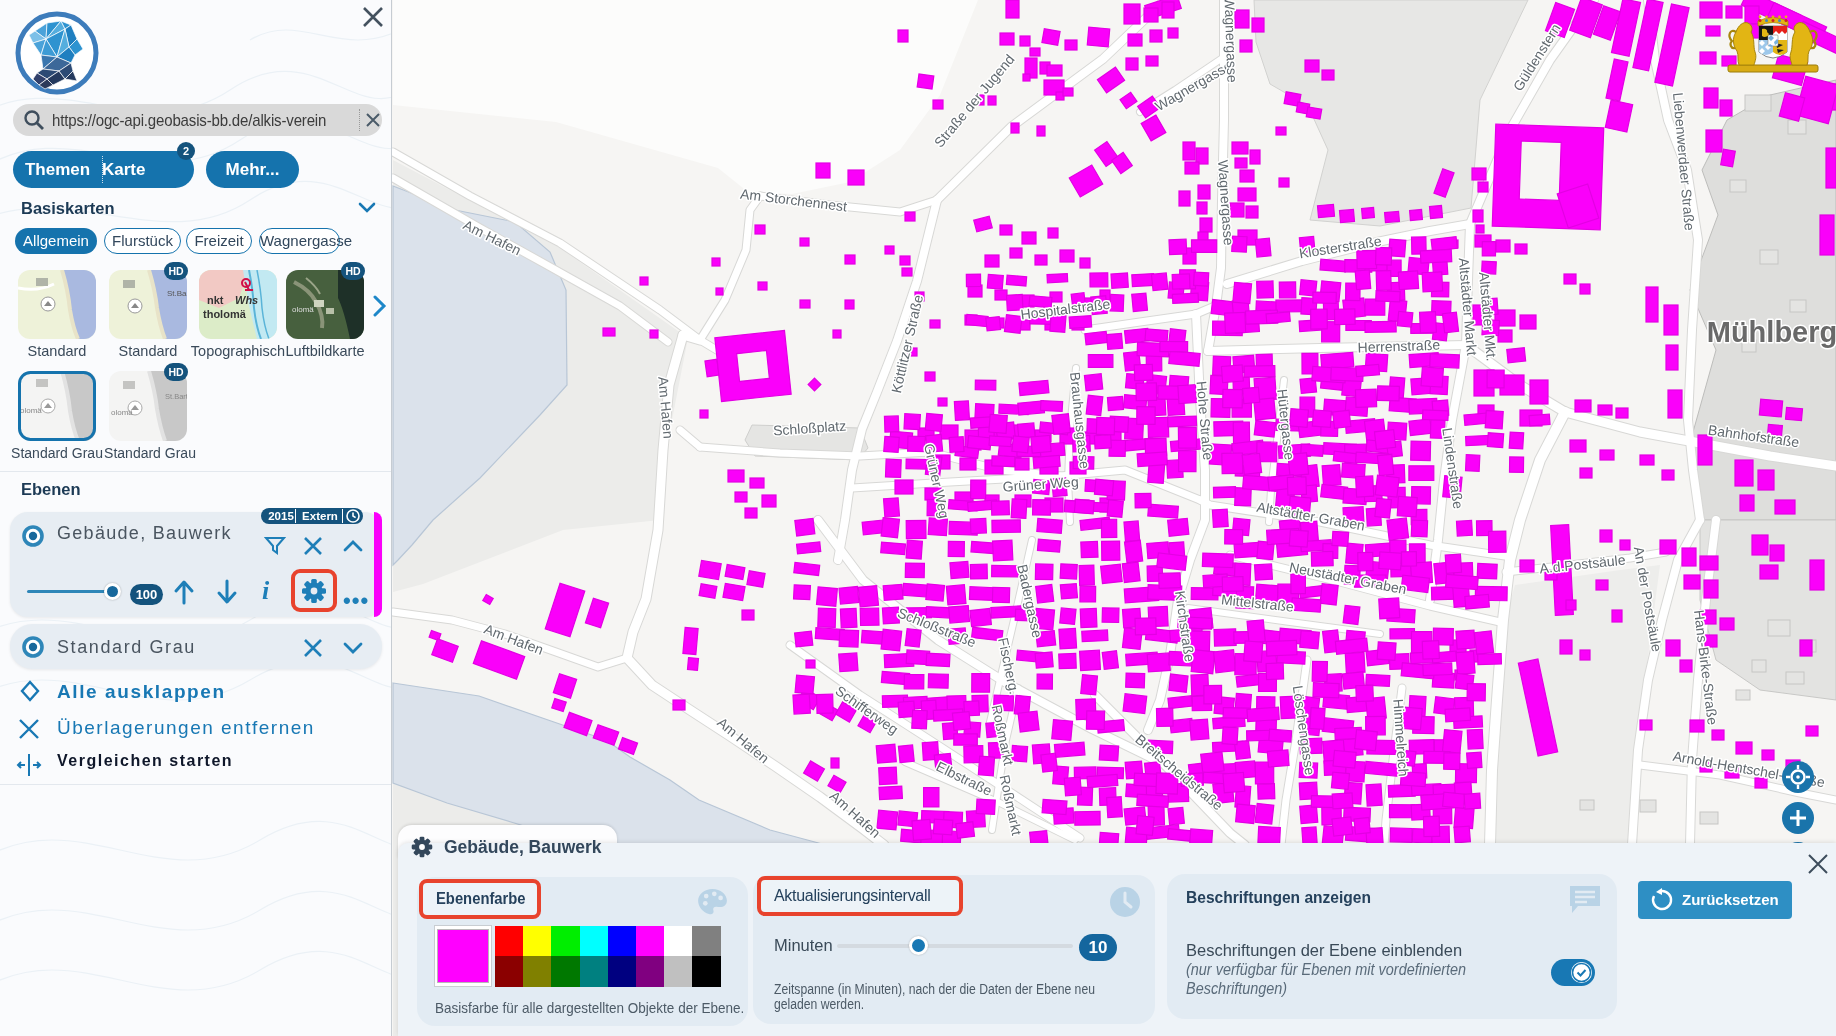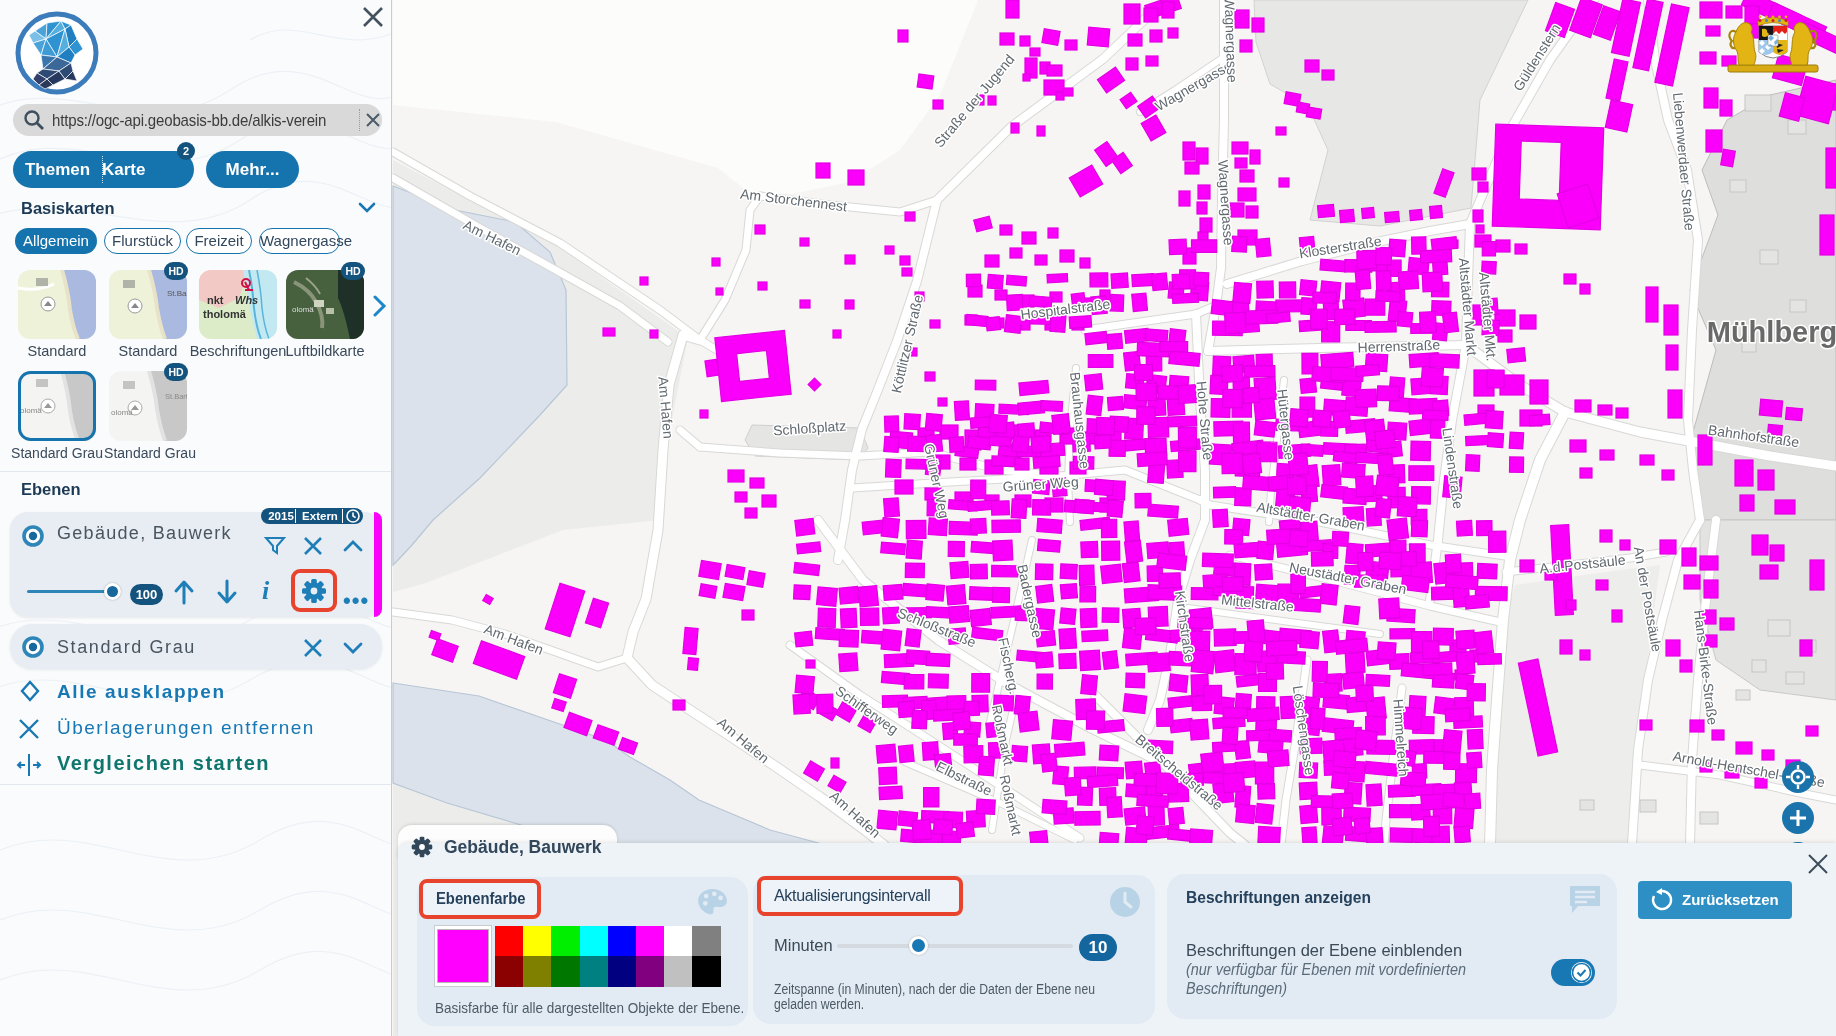--- a/index.html
+++ b/index.html
@@ -1327,21 +1327,21 @@
           <text x="6" y="42" font-size="8" fill="#ddd">olomä</text>
         </g>
       </svg>
 <div class="abs" style="left:164px;top:262px;width:24px;height:18px;background:#14537d;border-radius:9px;color:#fff;font-size:10.5px;font-weight:bold;text-align:center;line-height:18px">HD</div>
 <div class="abs" style="left:341px;top:262px;width:24px;height:18px;background:#14537d;border-radius:9px;color:#fff;font-size:10.5px;font-weight:bold;text-align:center;line-height:18px">HD</div>
 <svg class="abs" width="14" height="22" style="left:373px;top:295px">
         <path d="M2,2 L11,11 L2,20" fill="none" stroke="#1d87c9" stroke-width="3" stroke-linecap="round"></path>
       </svg>
 <div class="abs" style="left:18px;top:343px;width:78px;text-align:center;font-size:14.5px;color:#3a4a5a">Standard</div>
 <div class="abs" style="left:109px;top:343px;width:78px;text-align:center;font-size:14.5px;color:#3a4a5a">Standard</div>
-<div class="abs" style="left:188px;top:343px;width:100px;text-align:center;font-size:14.5px;color:#3a4a5a">Beschriftungen</div>
+<div class="abs" style="left:188px;top:343px;width:100px;text-align:center;font-size:14.5px;color:#3a4a5a">Topographisch</div>
 <div class="abs" style="left:276px;top:343px;width:98px;text-align:center;font-size:14.5px;color:#3a4a5a">Luftbildkarte</div>
 
 <svg class="abs" width="78" height="70" style="left:18px;top:371px" viewBox="0 0 78 70">
         <defs>
           <clipPath id="c5">
             <rect width="78" height="70" rx="12"></rect>
           </clipPath>
         </defs>
         <g clip-path="url(#c5)">
           <rect width="78" height="70" fill="#f4f4f3"></rect>
@@ -1450,21 +1450,21 @@
       </svg>
 <div class="abs" style="left:57px;top:681px;font-size:19px;letter-spacing:1.6px;font-weight:bold;color:#1878b4">Alle ausklappen</div>
 <svg class="abs" width="24" height="24" style="left:17px;top:717px">
         <path d="M3,3 L21,21 M21,3 L3,21" stroke="#1878b4" stroke-width="2.4"></path>
       </svg>
 <div class="abs" style="left:57px;top:717px;font-size:19px;letter-spacing:1.5px;font-weight:normal;color:#1878b4">Überlagerungen entfernen</div>
 <svg class="abs" width="26" height="26" style="left:16px;top:752px">
         <path d="M13,2 V24" stroke="#1878b4" stroke-width="2"></path>
         <path d="M9,13 H2 M5,10 L2,13 L5,16 M17,13 h7 M21,10 l3,3 l-3,3" fill="none" stroke="#1878b4" stroke-width="2"></path>
       </svg>
-<div class="abs" style="left:57px;top:752px;font-size:20px;letter-spacing:1.5px;font-weight:bold;color:#0f766e">Vergleichen starten</div>
+<div class="abs" style="left:57px;top:752px;font-size:16px;letter-spacing:1.5px;font-weight:bold;color:#0f172a">Vergleichen starten</div>
 <div class="abs" style="left:0;top:784px;width:393px;border-top:1px solid #e3e8ee"></div>
 </div>
 
 <div class="abs" style="left:398px;top:825px;width:219px;height:34px;background:#fdfdfe;border-radius:14px 14px 0 0;box-shadow:0 -1px 3px rgba(0,0,0,.12)"></div>
 <div class="abs" style="left:398px;top:843px;width:1438px;height:193px;background:#eef3f8;border-radius:10px 0 0 0;box-shadow:0 -1px 4px rgba(0,0,0,.10)"></div>
 <svg class="abs" width="24" height="24" style="left:410px;top:835px" viewBox="0 0 28 28">
       <g fill="#33475b">
         <circle cx="14" cy="14" r="8.5"></circle>
         <g>
           <rect x="11.2" y="2" width="5.6" height="6" rx="1.5"></rect>

